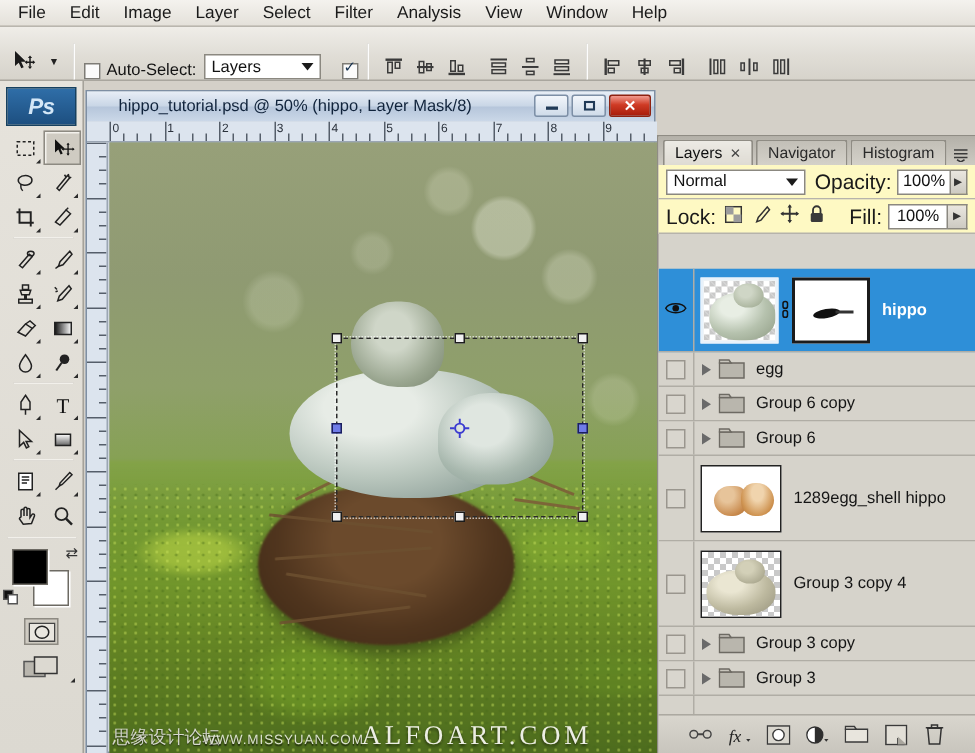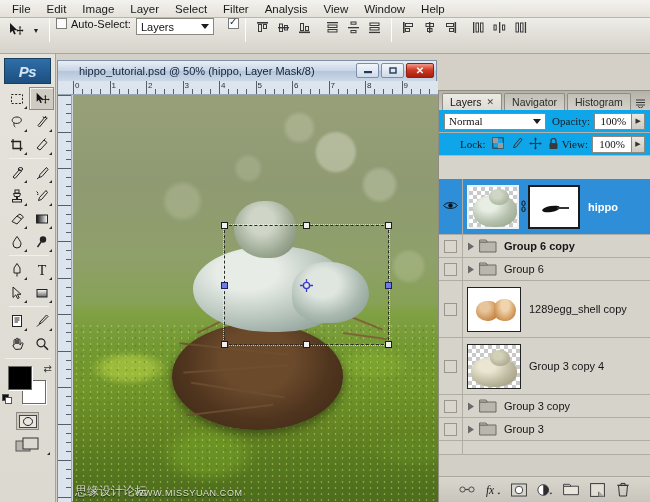--- a/index.html
+++ b/index.html
@@ -22,21 +22,21 @@
   .menu-item {
     padding: 1px 8px; font-size: 11.5px; color: #1a1a1a; cursor: default;
     white-space: nowrap;
   }
 
   
   .optionsbar {
     position: absolute; left: 0; top: 18px; width: 650px; height: 36px;
     background: linear-gradient(to bottom, #efedE8 0%, #e0ddd6 55%, #d6d3cb 100%);
     border-bottom: 1px solid #a9a69e;
-    display: flex; align-items: flex-start; padding: 0 3px;
+    display: flex; align-items: flex-end; padding: 0 3px;
   }
   .ob-tool {
     width: 26px; height: 24px; display: flex; align-items: center; justify-content: center;
   }
   .ob-arrow {
     width: 14px; height: 24px; display: flex; align-items: center; justify-content: center;
     font-size: 7px; color: #222;
   }
   .ob-sep { width: 1px; height: 24px; background: #b0ada5; margin: 0 6px;
             border-right: 1px solid #fdfdfd; }
@@ -272,33 +272,33 @@
     color: #111;
   }
   .ptab .x { margin-left: 5px; font-size: 9px; color: #444; }
   .panel-menu {
     margin-left: auto; margin-right: 3px; margin-bottom: 1px;
     width: 14px; height: 14px; display: flex; align-items: center; justify-content: center;
     font-size: 8px; color: #333;
   }
   .blendrow, .lockrow {
     height: 23px; display: flex; align-items: center; padding: 0 5px;
-    background: #0ea5e9; border-bottom: 1px solid #b6b3ab; font-family: Liberation Serif, serif;
+    background: #fef9c3; border-bottom: 1px solid #b6b3ab;
   }
   .blend-select {
     width: 106px; height: 17px; background: #fff; border: 1px solid #8b8880;
     display: flex; align-items: center; padding-left: 4px; font-size: 11px;
     color: #111; position: relative;
   }
   .blend-select .sarrow {
     position: absolute; right: 4px; top: 5px;
     border-left: 4px solid transparent; border-right: 4px solid transparent;
     border-top: 5px solid #1b1b1b;
   }
-  .lbl { font-size: 11px; color: #1a1a1a; margin-left: 6px; }
+  .lbl { font-size: 14px; color: #1a1a1a; margin-left: 6px; }
   .numfield {
     width: 40px; height: 17px; background: #fff; border: 1px solid #8b8880;
     font-size: 11px; color: #111; display: flex; align-items: center;
     justify-content: center; margin-left: 4px;
   }
   .spin {
     width: 13px; height: 17px; background: linear-gradient(to bottom,#e9e6df,#cdcac2);
     border: 1px solid #8b8880; border-left: none;
     display: flex; align-items: center; justify-content: center;
     font-size: 7px; color: #333;
@@ -840,20 +840,21 @@
         <div class="tcenter">
           <svg width="13" height="13" viewBox="0 0 13 13">
             <circle cx="6.5" cy="6.5" r="3.1" fill="none" stroke="#3b3bd0" stroke-width="1.3"></circle>
             <path d="M6.5 0 L6.5 3 M6.5 10 L6.5 13 M0 6.5 L3 6.5 M10 6.5 L13 6.5" stroke="#3b3bd0" stroke-width="1.3"></path>
           </svg>
         </div>
       </div>
 
       <div class="watermark-cn">思缘设计论坛</div>
       <div class="watermark-url">WWW.MISSYUAN.COM</div>
+      <div class="watermark-alfo">ALFOART.COM</div>
     </div>
   </div>
 
   <div class="panel">
     <div class="panel-tabs">
       <div class="ptab active">
         <span>Layers</span>
         <span class="x">✕</span>
       </div>
       <div class="ptab">
@@ -874,21 +875,21 @@
       <div class="blend-select">
         <span>Normal</span>
         <span class="sarrow"></span>
       </div>
       <span class="lbl">Opacity:</span>
       <div class="numfield">100%</div>
       <div class="spin">▶</div>
     </div>
 
     <div class="lockrow">
-      <span class="lbl" style="margin-left:16px">Lock:</span>
+      <span class="lbl" style="margin-left:0">Lock:</span>
       <div class="lock-icons">
         <span>
           <svg width="12" height="12" viewBox="0 0 12 12">
               <rect x="0.8" y="0.8" width="10.4" height="10.4" fill="none" stroke="#333"></rect>
               <rect x="0.8" y="0.8" width="5.2" height="5.2" fill="#9c9c9c"></rect>
               <rect x="6" y="6" width="5.2" height="5.2" fill="#9c9c9c"></rect>
             </svg>
         </span>
         <span>
           <svg width="13" height="12" viewBox="0 0 13 12">
@@ -901,21 +902,21 @@
               <path d="M6.5 0.2 L5 2.4 L8 2.4 Z M6.5 12.8 L5 10.6 L8 10.6 Z M0.2 6.5 L2.4 5 L2.4 8 Z M12.8 6.5 L10.6 5 L10.6 8 Z" fill="#333"></path>
             </svg>
         </span>
         <span>
           <svg width="11" height="13" viewBox="0 0 11 13">
               <path d="M3 6 L3 4 a2.5 2.5 0 0 1 5 0 L8 6" fill="none" stroke="#333" stroke-width="1.2"></path>
               <rect x="1.5" y="6" width="8" height="6" rx="1" fill="#3a3a3a"></rect>
             </svg>
         </span>
       </div>
-      <span class="lbl" style="margin-left:auto">View:</span>
+      <span class="lbl" style="margin-left:auto">Fill:</span>
       <div class="numfield">100%</div>
       <div class="spin">▶</div>
     </div>
 
     <div class="layer-list" style="top:88px;height:298px;">
 
       <div class="layer-row selected" style="height:56px;">
         <div class="eyecell">
           <span>
             <svg width="15" height="11" viewBox="0 0 15 11">
@@ -937,22 +938,39 @@
               </svg>
           </div>
           <div class="thumb" style="width:52px;height:44px;border:2px solid #1b1b1b;background:#fff;">
             <div style="position:absolute;left:12px;top:19px;width:18px;height:6px;border-radius:50%;background:#111;transform:rotate(-10deg);"></div>
             <div style="position:absolute;left:27px;top:20px;width:12px;height:2px;background:#333;"></div>
           </div>
         </div>
         <span class="layer-name">hippo</span>
       </div>
 
-
-      <div class="layer-row" style="height:23px;font-weight:bold;">
+      <div class="layer-row" style="height:23px;">
+        <div class="eyecell">
+            <span class="eyebox"></span>
+          </div>
+        <div class="folder-arrow">
+          <svg width="8" height="9" viewBox="0 0 8 9">
+              <path d="M1 0.6 L7 4.5 L1 8.4 Z" fill="#6a6a6a"></path>
+            </svg>
+        </div>
+        <div class="folder-icon">
+          <svg width="18" height="14" viewBox="0 0 18 14">
+              <path d="M0.6 3 L0.6 13 L17 13 L17 3 Z" fill="#b9b6ad" stroke="#6d6a63"></path>
+              <path d="M0.6 3 L0.6 1 L7 1 L8.4 3 Z" fill="#c8c5bc" stroke="#6d6a63"></path>
+            </svg>
+        </div>
+        <span class="layer-name">egg</span>
+      </div>
+
+      <div class="layer-row" style="height:23px;">
         <div class="eyecell">
             <span class="eyebox"></span>
           </div>
         <div class="folder-arrow">
           <svg width="8" height="9" viewBox="0 0 8 9">
               <path d="M1 0.6 L7 4.5 L1 8.4 Z" fill="#6a6a6a"></path>
             </svg>
         </div>
         <div class="folder-icon">
           <svg width="18" height="14" viewBox="0 0 18 14">
@@ -984,21 +1002,21 @@
       <div class="layer-row" style="height:57px;">
         <div class="eyecell">
             <span class="eyebox"></span>
           </div>
         <div class="thumbs">
           <div class="thumb" style="width:54px;height:45px;border:1px solid #222;background:#fff;">
             <div style="position:absolute;left:8px;top:13px;width:22px;height:20px;border-radius:52% 40% 45% 55%;background:radial-gradient(ellipse at 40% 30%,#e7c49a 0 25%,#c98b4e 70%,#a96a30 100%);"></div>
             <div style="position:absolute;left:26px;top:11px;width:22px;height:22px;border-radius:45% 55% 50% 45%;background:radial-gradient(ellipse at 50% 30%,#f0d4ad 0 25%,#cf9452 70%,#ab6c31 100%);"></div>
           </div>
         </div>
-        <span class="layer-name">1289egg_shell copy</span>
+        <span class="layer-name">1289egg_shell hippo</span>
       </div>
 
       <div class="layer-row" style="height:57px;">
         <div class="eyecell">
             <span class="eyebox"></span>
           </div>
         <div class="thumbs">
           <div class="thumb" style="width:54px;height:45px;border:1px solid #222;">
             <div class="checker"></div>
             <div style="position:absolute;left:3px;top:12px;width:46px;height:30px;border-radius:46%;background:radial-gradient(ellipse at 35% 30%,#eae6d2 0 20%,#bdb99f 58%,#94907a 100%);"></div>

